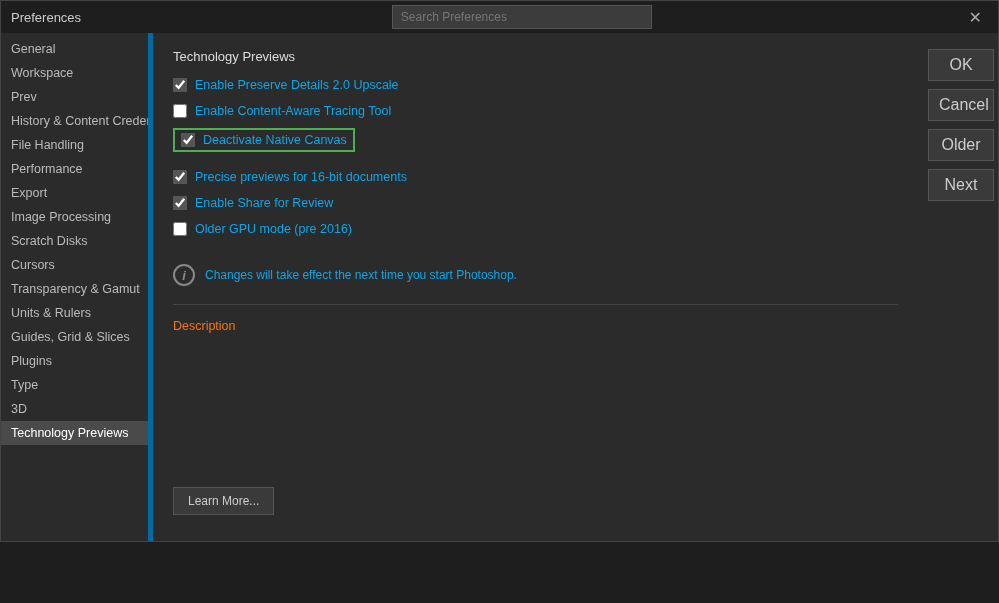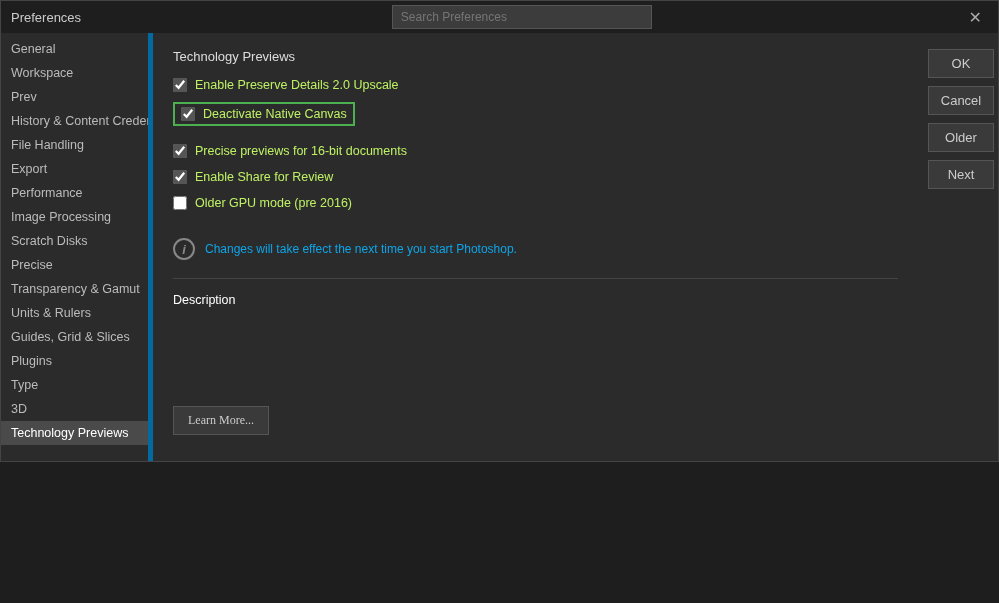--- a/index.html
+++ b/index.html
@@ -7,21 +7,21 @@
       background: #1e1e1e;
       font-family: 'Segoe UI', Arial, sans-serif;
       font-size: 13px;
       color: #ccc;
       width: 999px;
       height: 603px;
       overflow: hidden;
     }
     .dialog {
       width: 999px;
-      height: 462px;
+      height: 542px;
       background: #2b2b2b;
       border: 1px solid #444;
       display: flex;
       flex-direction: column;
     }
     .title-bar {
       background: #1e1e1e;
       height: 32px;
       display: flex;
       align-items: center;
@@ -105,21 +105,21 @@
       display: inline-flex;
       width: fit-content;
     }
     .checkbox-row input[type="checkbox"] {
       width: 14px;
       height: 14px;
       cursor: pointer;
       accent-color: #555;
     }
     .checkbox-label {
-      color: #bef264;
+      color: #0ea5e9;
       font-size: 12.5px;
       cursor: pointer;
       user-select: none;
     }
     .info-row {
       display: flex;
       align-items: center;
       gap: 10px;
       margin-top: 10px;
       padding: 8px 0;
@@ -144,53 +144,52 @@
     }
     .divider {
       border: none;
       border-top: 1px solid #444;
       margin: 10px 0;
     }
     .description-section {
       margin-top: 4px;
     }
     .description-title {
-      color: #ffffff;
+      color: #f97316;
       font-size: 12.5px;
       margin-bottom: 8px;
     }
     .description-content {
       color: #888;
       font-size: 12px;
       min-height: 80px;
     }
     .learn-more-btn {
       background: #3a3a3a;
       border: 1px solid #555;
       color: #ccc;
       padding: 6px 14px;
       font-size: 12px;
       cursor: pointer;
       margin-top: auto;
-      font-family: Liberation Serif, serif;
     }
     .button-panel {
       width: 80px;
       padding: 16px 10px;
       display: flex;
       flex-direction: column;
       gap: 8px;
       flex-shrink: 0;
     }
     .panel-btn {
       background: #3a3a3a;
       border: 1px solid #555;
       color: #ccc;
       padding: 6px 10px;
-      font-size: 13px;
+      font-size: 16px;
       cursor: pointer;
       text-align: center;
       width: 66px;
     }
     .learn-more-area {
       margin-top: auto;
       padding-bottom: 10px;
     }
   </style>
 </head>
@@ -205,40 +204,44 @@
     <button class="close-btn">✕</button>
   </div>
   <div class="dialog-body">
     <div class="sidebar">
 
     <div class="sidebar-item">General</div>
         <div class="sidebar-item">Workspace</div>
         <div class="sidebar-item">Prev</div>
         <div class="sidebar-item">History &amp; Content Credentials</div>
         <div class="sidebar-item">File Handling</div>
+        <div class="sidebar-item">Performance</div>
         <div class="sidebar-item">Export</div>
-        <div class="sidebar-item">Performance</div>
         <div class="sidebar-item">Image Processing</div>
         <div class="sidebar-item">Scratch Disks</div>
-        <div class="sidebar-item">Precise</div>
+        <div class="sidebar-item">Cursors</div>
         <div class="sidebar-item">Transparency &amp; Gamut</div>
         <div class="sidebar-item">Units &amp; Rulers</div>
         <div class="sidebar-item">Guides, Grid &amp; Slices</div>
         <div class="sidebar-item">Plugins</div>
         <div class="sidebar-item">Type</div>
         <div class="sidebar-item">3D</div>
         <div class="sidebar-item active">Technology Previews</div>
       </div>
     <div class="main-content">
       <div class="section-title">Technology Previews</div>
 
       <div id="checkboxes-container">
           <div class="checkbox-row">
             <input type="checkbox" checked="" style="">
             <span class="checkbox-label">Enable Preserve Details 2.0 Upscale</span>
+          </div>
+          <div class="checkbox-row">
+            <input type="checkbox" style="">
+            <span class="checkbox-label">Enable Content-Aware Tracing Tool</span>
           </div>
           <div style="margin-bottom: 8px;"><div class="checkbox-row highlighted">
               <input type="checkbox" checked="" style="">
               <span class="checkbox-label">Deactivate Native Canvas</span>
             </div></div>
           <div class="checkbox-row">
             <input type="checkbox" checked="" style="">
             <span class="checkbox-label">Precise previews for 16-bit documents</span>
           </div>
           <div class="checkbox-row">

